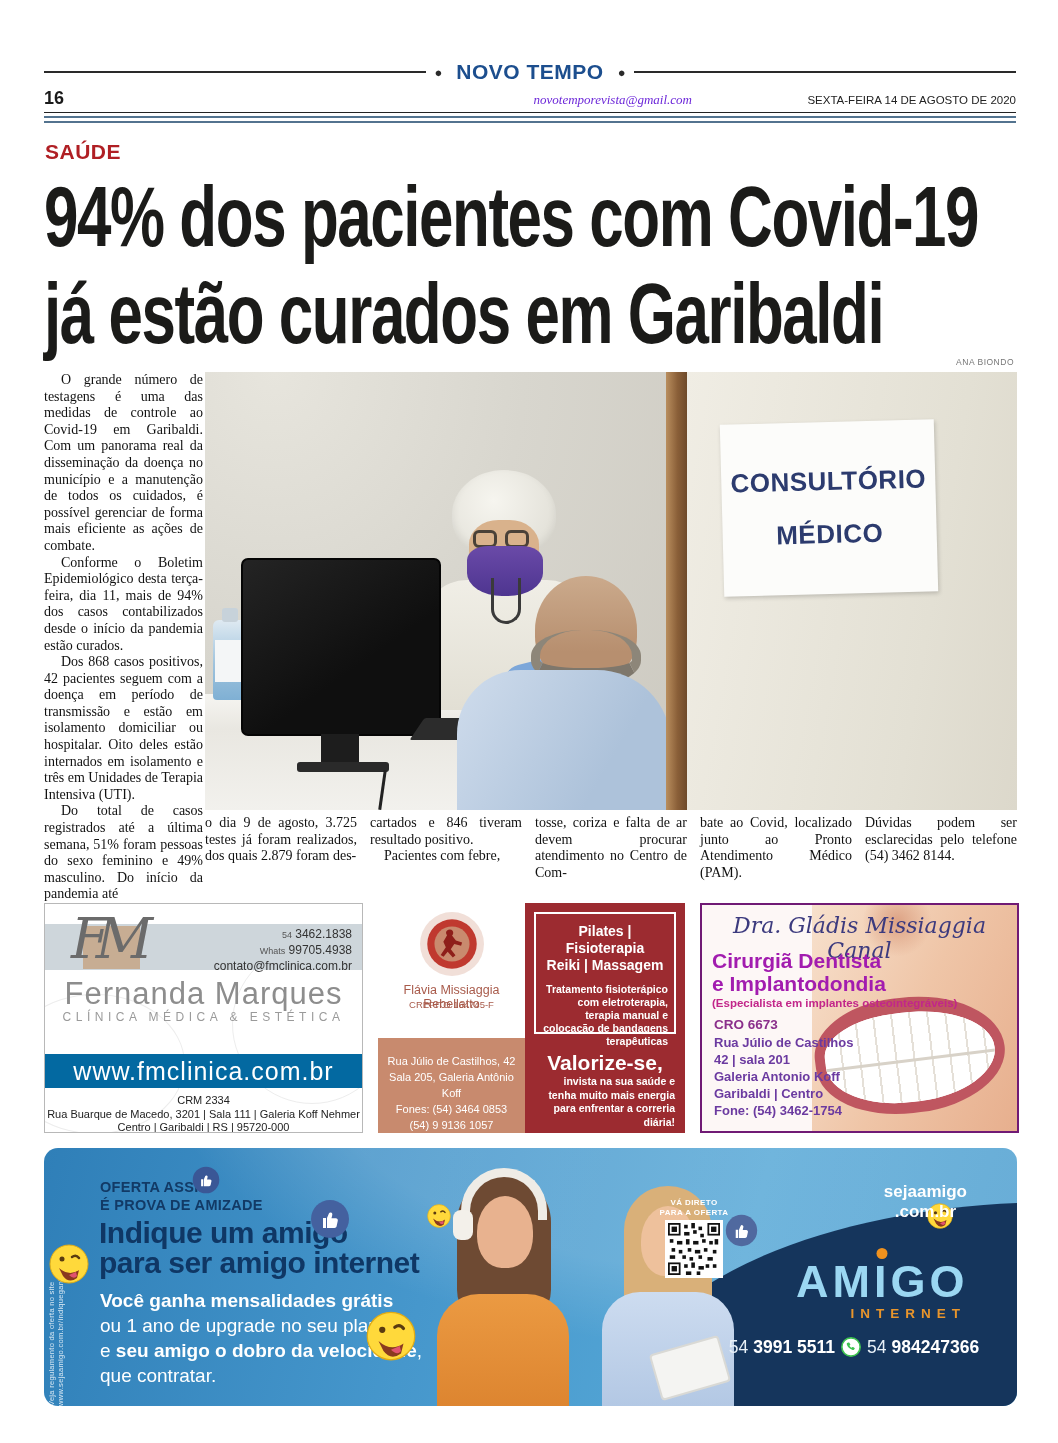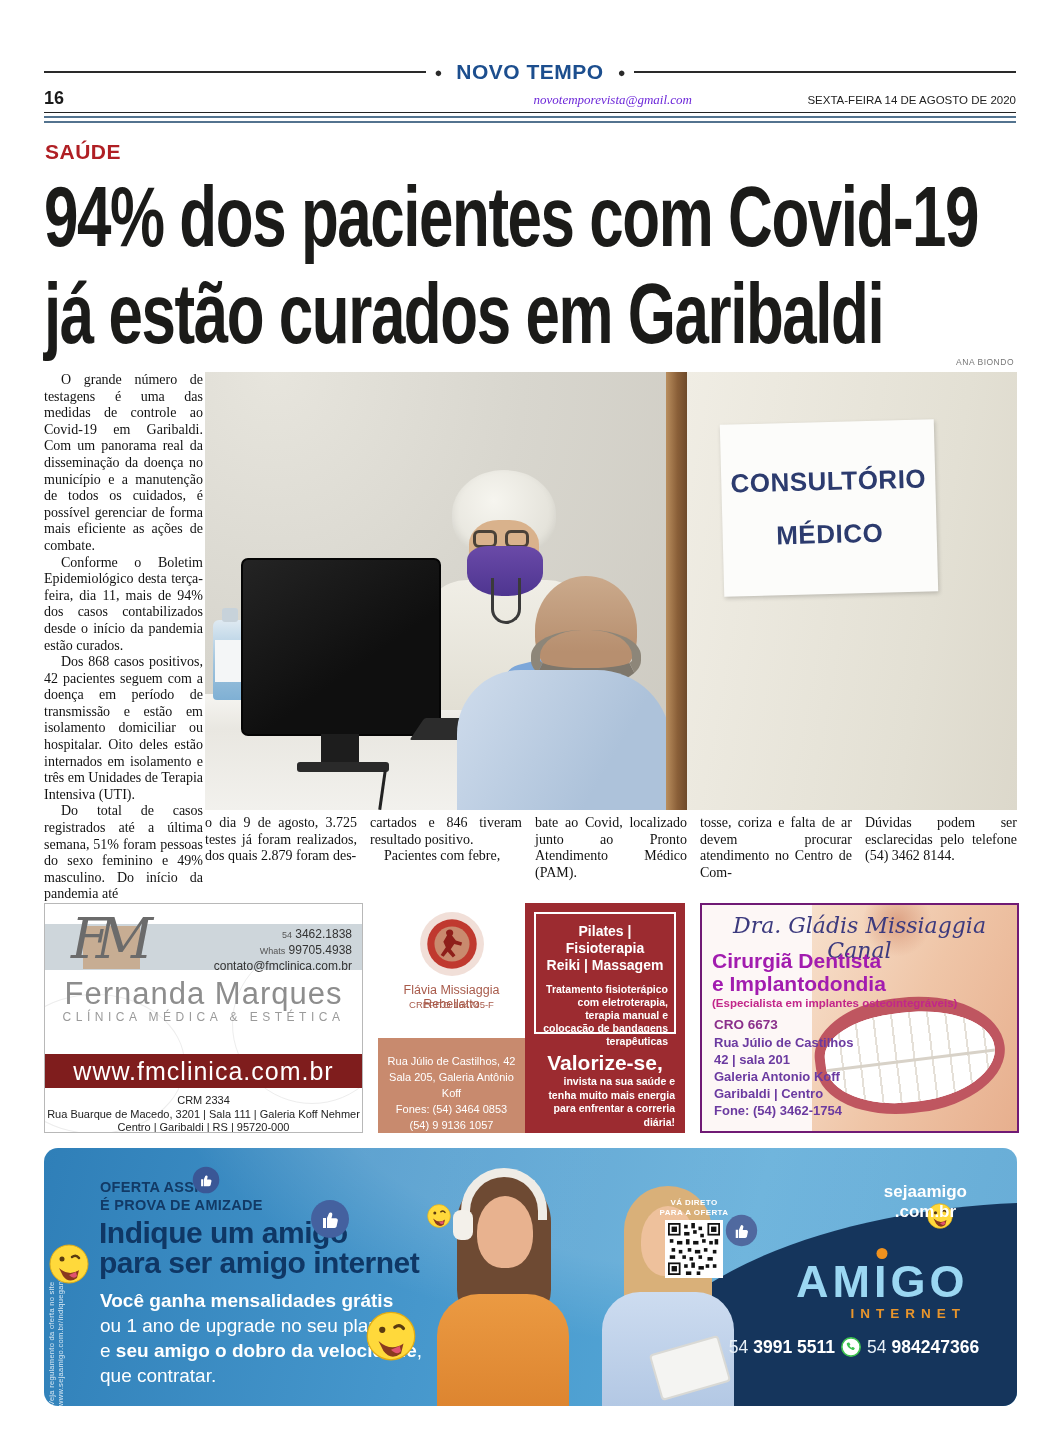--- a/index.html
+++ b/index.html
@@ -71,21 +71,21 @@
   .ad-fm { position:relative; width:319px; height:230px; background:#fff; border:1px solid #b8b8b8; font-family:"Liberation Sans", sans-serif; overflow:hidden; }
   .fm-deco { position:absolute; border:1px solid #ededed; border-radius:50%; }
   .fm-strip { position:absolute; left:0; top:20px; width:100%; height:46px; background:#ced6db; }
   .fm-square { position:absolute; left:38px; top:22px; width:57px; height:43px; background:#c7ad93; }
   .fm-monogram { position:absolute; left:26px; top:2px; font-family:"DejaVu Serif", serif; font-style:italic; font-size:56px; color:#6b6b6b; letter-spacing:-14px; }
   .fm-contact { position:absolute; right:10px; top:23px; text-align:right; font-size:12px; color:#333; line-height:15px; }
   .fm-ddd { font-size:9px; color:#555; }
   .fm-name { position:absolute; left:0; top:72px; width:100%; text-align:center; font-size:31px; color:#8d8d8d; letter-spacing:1px; }
   .fm-sub { position:absolute; left:0; top:106px; width:100%; text-align:center; font-size:12px; color:#9a9a9a; letter-spacing:4.5px; }
   .fm-tag { position:absolute; left:0; top:122px; width:100%; text-align:center; font-size:11px; color:#666; line-height:13.5px; }
-  .fm-url { position:absolute; left:0; top:150px; width:100%; height:34px; background:#7f1d1d; color:#fff; font-size:25px; text-align:center; line-height:34px; letter-spacing:1px; }
+  .fm-url { position:absolute; left:0; top:150px; width:100%; height:34px; background:#0369a1; color:#fff; font-size:25px; text-align:center; line-height:34px; letter-spacing:1px; }
   .fm-footer { position:absolute; left:0; top:190px; width:100%; text-align:center; font-size:11px; color:#222; line-height:13.5px; }
 
   
   .ad-flavia { position:relative; width:307px; height:230px; display:flex; font-family:"Liberation Sans", sans-serif; overflow:hidden; }
   .fl-left { position:relative; width:147px; background:#fff; }
   .fl-logo { position:absolute; left:50%; top:8px; transform:translateX(-50%); }
   .fl-name { position:absolute; left:0; top:80px; width:100%; text-align:center; font-size:12.5px; color:#a85a4a; }
   .fl-crefito { position:absolute; left:0; top:96px; width:100%; text-align:center; font-size:9.5px; color:#a85a4a; }
   .fl-addr { position:absolute; left:0; bottom:0; width:100%; height:95px; background:#c88a6e; color:#fff; font-size:11px; line-height:16px; text-align:center; padding-top:15px; white-space:pre-line; }
   .fl-right { position:relative; width:160px; background:#9c2b30; color:#fff; }
@@ -207,22 +207,22 @@
     <div class="ph-sign">
       <span>CONSULTÓRIO</span>
       <span>MÉDICO</span>
     </div>
   </div>
 
   <div class="bottom-cols">
     <div class="bcol">o dia 9 de agosto, 3.725 testes já foram realizados, dos quais 2.879 foram des-</div>
     <div class="bcol">cartados e 846 tiveram resultado positivo.
  Pacientes com febre,</div>
+    <div class="bcol">tosse, coriza e falta de ar devem procurar atendimento no Centro de Com-</div>
     <div class="bcol">bate ao Covid, localizado junto ao Pronto Atendimento Médico (PAM).</div>
-    <div class="bcol">tosse, coriza e falta de ar devem procurar atendimento no Centro de Com-</div>
     <div class="bcol">Dúvidas podem ser esclarecidas pelo telefone (54) 3462 8144.</div>
   </div>
 
   <div class="ad-row">
 
     <div class="ad-fm">
       <div class="fm-deco" style="left:-40px; top:90px; width:180px; height:140px;"></div>
       <div class="fm-deco" style="right:-30px; top:40px; width:160px; height:160px;"></div>
       <div class="fm-strip"></div>
       <div class="fm-square"></div>

